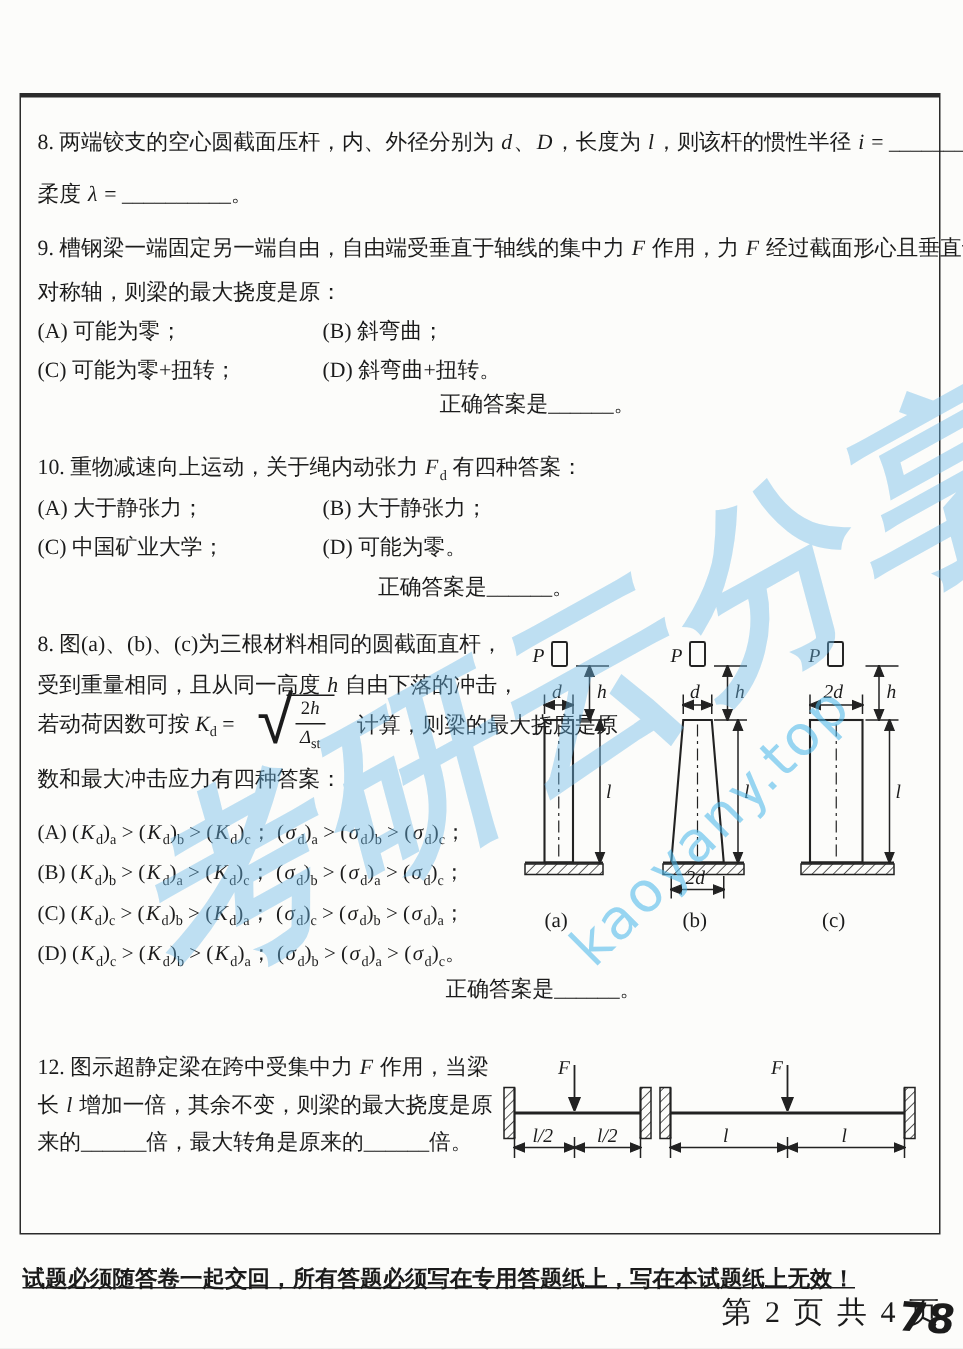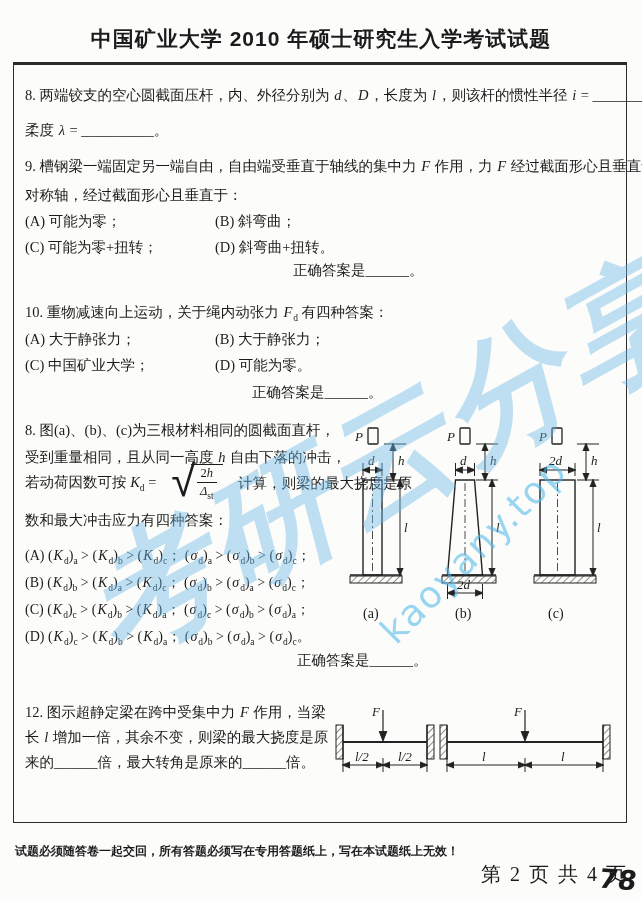--- a/index.html
+++ b/index.html
@@ -18,21 +18,21 @@
                align-items:center;gap:13px;font-size:14.5px;white-space:nowrap;}
   .sqrt{display:inline-flex;align-items:center;margin:0 2px;}
   .rad{font-size:44px;line-height:0;margin-right:-5px;font-weight:300;
        font-family:"DejaVu Sans",sans-serif;transform:translateY(-2px);}
   .frac{display:inline-flex;flex-direction:column;align-items:center;font-size:12.5px;
         line-height:1.25;border-top:1.5px solid #1b1b1b;padding:1px 6px 0 6px;}
   .frac .num{border-bottom:1.2px solid #1b1b1b;padding:0 4px 1px;}
   .frac .den{padding-top:1px;}
   .footer-notice{position:absolute;left:15px;top:843px;white-space:nowrap;
         font-family:"Liberation Sans","DejaVu Sans",sans-serif;
-        font-size:12px;font-weight:bold;}
+        font-size:15px;font-weight:bold;text-decoration:underline;}
   .page-info{position:absolute;right:14px;top:861px;font-size:20px;letter-spacing:2px;}
   .handwritten{position:absolute;left:599px;top:864px;font-size:27px;font-weight:600;
         font-family:"DejaVu Sans",sans-serif;transform:rotate(4deg) skewX(-6deg);}
   .wm-layer{position:absolute;inset:0;pointer-events:none;z-index:5;}
   .wm-script{position:absolute;left:55px;top:545px;font-size:128px;letter-spacing:6px;
         white-space:nowrap;color:rgba(106,183,230,0.42);font-weight:bold;
         transform:rotate(-29deg);transform-origin:left top;
         font-family:"DejaVu Serif",serif;font-style:italic;}
   .wm-site{position:absolute;left:372px;top:622px;font-size:37px;letter-spacing:2px;
         white-space:nowrap;color:rgba(77,184,235,0.58);
@@ -41,32 +41,31 @@
   .fig{position:absolute;}
   svg line,svg rect,svg path{stroke:#222;}
   .svgtxt{font-size:13px;font-style:italic;font-family:"Liberation Serif","DejaVu Serif",serif;fill:#1b1b1b;}
   .svglab{font-size:14px;font-style:normal;font-family:"Liberation Serif","DejaVu Serif",serif;fill:#1b1b1b;}
 </style>
 </head>
 <body>
 
 <div class="page">
 
-  <div class="title">中国矿业大学 2010 年硕士研究生入学考试试题</div>
 
   <div class="qbox"></div>
 
   <div>
     <div class="tline" style="left:25px;top:86px">8. 两端铰支的空心圆截面压杆，内、外径分别为 <i>d</i>、<i>D</i>，长度为 <i>l</i>，则该杆的惯性半径 <i>i</i> = _________，</div>
     <div class="tline" style="left:25px;top:121px">柔度 <i>λ</i> = __________。</div>
   </div>
 
   <div>
     <div class="tline" style="left:25px;top:157px">9. 槽钢梁一端固定另一端自由，自由端受垂直于轴线的集中力 <i>F</i> 作用，力 <i>F</i> 经过截面形心且垂直于</div>
-    <div class="tline" style="left:25px;top:186px">对称轴，经过截面形心且垂直于：</div>
+    <div class="tline" style="left:25px;top:186px">对称轴，则梁的最大挠度是原：</div>
     <div class="tline" style="left:25px;top:212px">(A) 可能为零；</div>
     <div class="tline" style="left:215px;top:212px">(B) 斜弯曲；</div>
     <div class="tline" style="left:25px;top:238px">(C) 可能为零+扭转；</div>
     <div class="tline" style="left:215px;top:238px">(D) 斜弯曲+扭转。</div>
     <div class="tline" style="left:293px;top:261px">正确答案是______。</div>
   </div>
 
   <div>
     <div class="tline" style="left:25px;top:303px">10. 重物减速向上运动，关于绳内动张力 <i>F</i><sub>d</sub> 有四种答案：</div>
     <div class="tline" style="left:25px;top:330px">(A) 大于静张力；</div>

